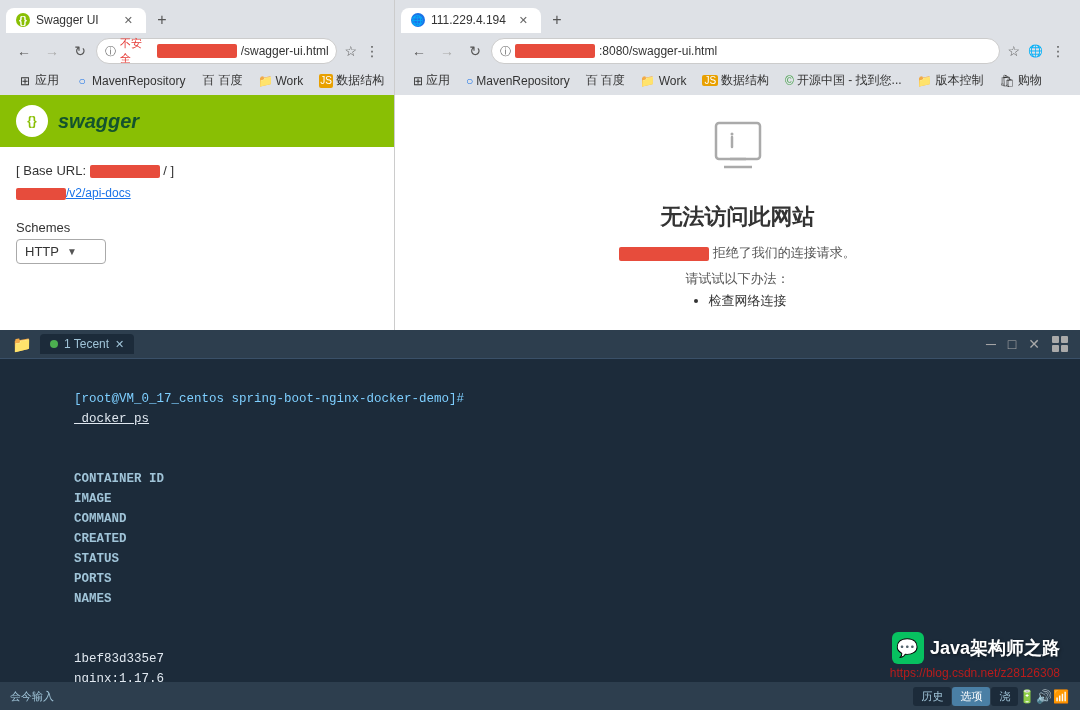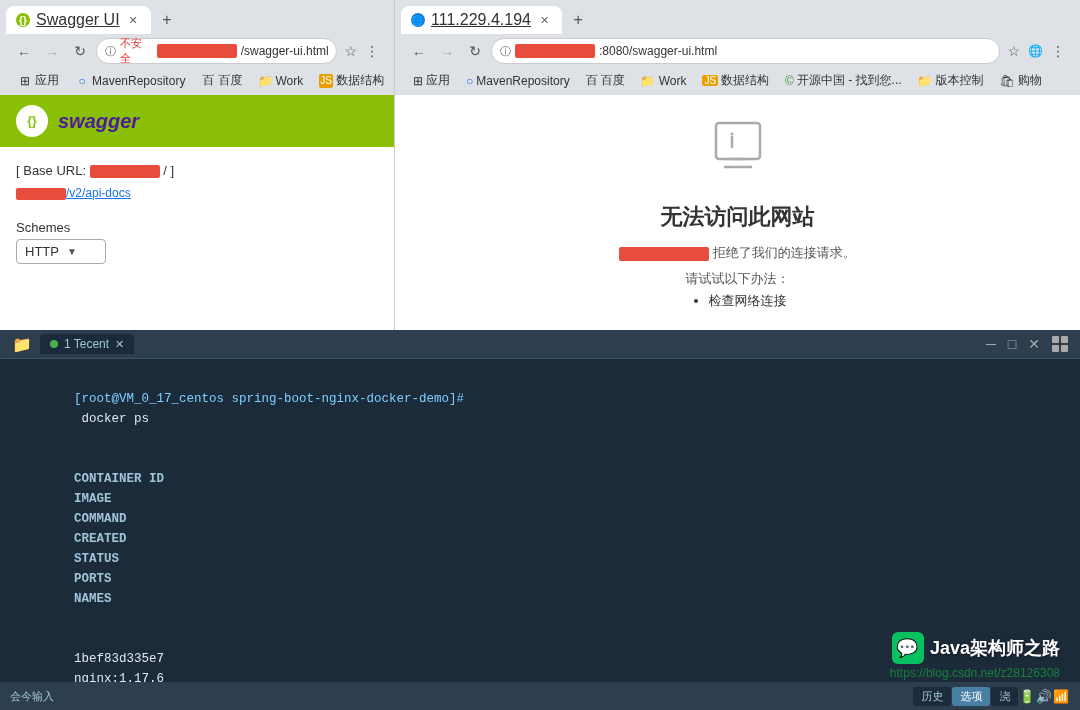--- a/index.html
+++ b/index.html
@@ -72,25 +72,24 @@
       font-weight: bold;
     }
 
     .tab-favicon.globe {
       background: #1a73e8;
       font-size: 10px;
     }
 
     .tab-title {
       flex: 1;
-      font-size: 16px;
+      font-size: 12px;
       white-space: nowrap;
       overflow: hidden;
       text-overflow: ellipsis;
-      text-decoration: underline;
     }
 
     .tab-close {
       font-size: 11px;
       color: #666;
       cursor: pointer;
       padding: 1px 3px;
       border-radius: 50%;
     }
 
@@ -235,21 +234,21 @@
       background: #fff;
       display: flex;
       align-items: center;
       justify-content: center;
       font-size: 12px;
       font-weight: bold;
       color: #89bf04;
     }
 
     .swagger-title {
-      color: #4c1d95;
+      color: #14532d;
       font-size: 20px;
       font-weight: bold;
       font-style: italic;
     }
 
     .swagger-body {
       padding: 16px;
       background: #fff;
     }
 
@@ -457,21 +456,21 @@
       color: #c8d8e8;
       overflow: hidden;
     }
 
     .term-line {
       line-height: 1.6;
       white-space: pre;
     }
 
     .term-prompt { color: #7ecfff; }
-    .term-cmd { color: #e0e8f0; }
+    .term-cmd { color: #e0e8f0; text-decoration: underline; }
     .term-header { color: #a0c4d8; font-weight: bold; }
     .term-value { color: #e0e8f0; }
 
     
     .watermark {
       position: absolute;
       bottom: 30px;
       right: 20px;
       display: flex;
       flex-direction: column;
@@ -499,21 +498,21 @@
 
     .watermark-text {
       font-size: 18px;
       font-weight: bold;
       color: #fff;
       text-shadow: 1px 1px 3px rgba(0,0,0,0.5);
     }
 
     .watermark-url {
       font-size: 12px;
-      color: #15803d;
+      color: #b91c1c;
     }
 
     
     .bottom-bar {
       position: absolute;
       bottom: 0;
       left: 0;
       width: 1080px;
       height: 28px;
       background: #2d3e4e;

